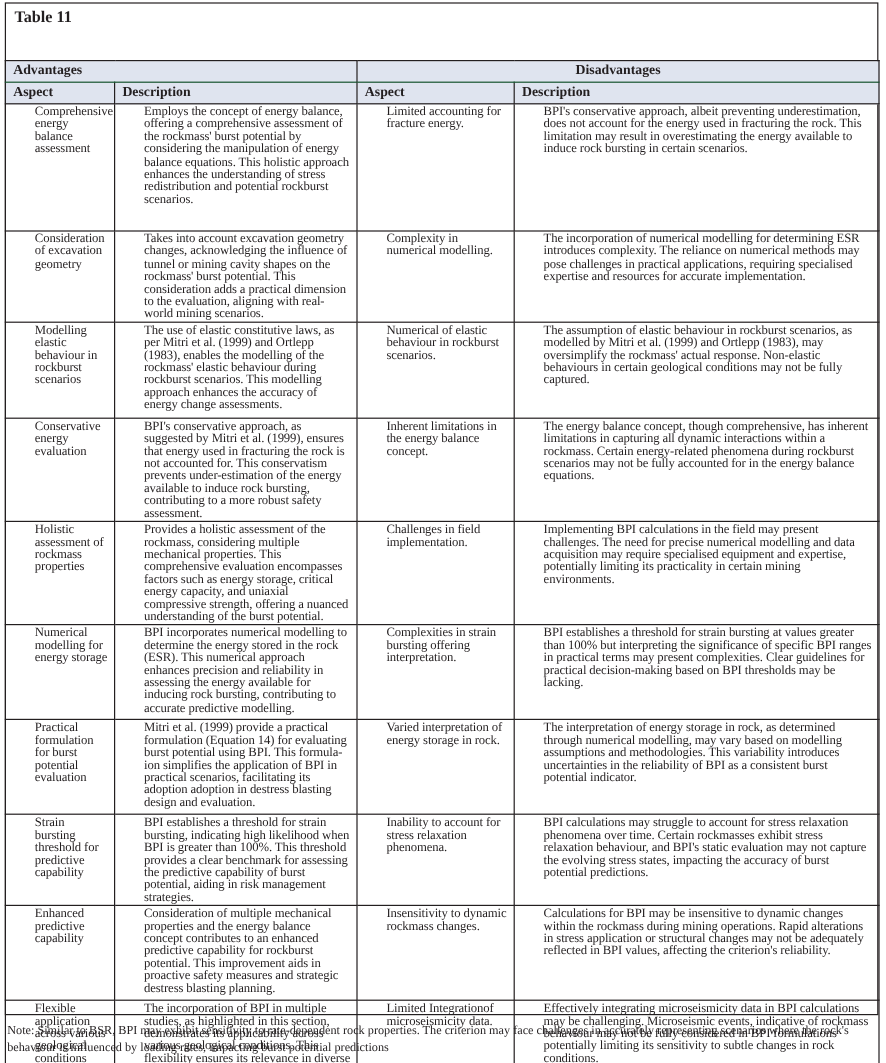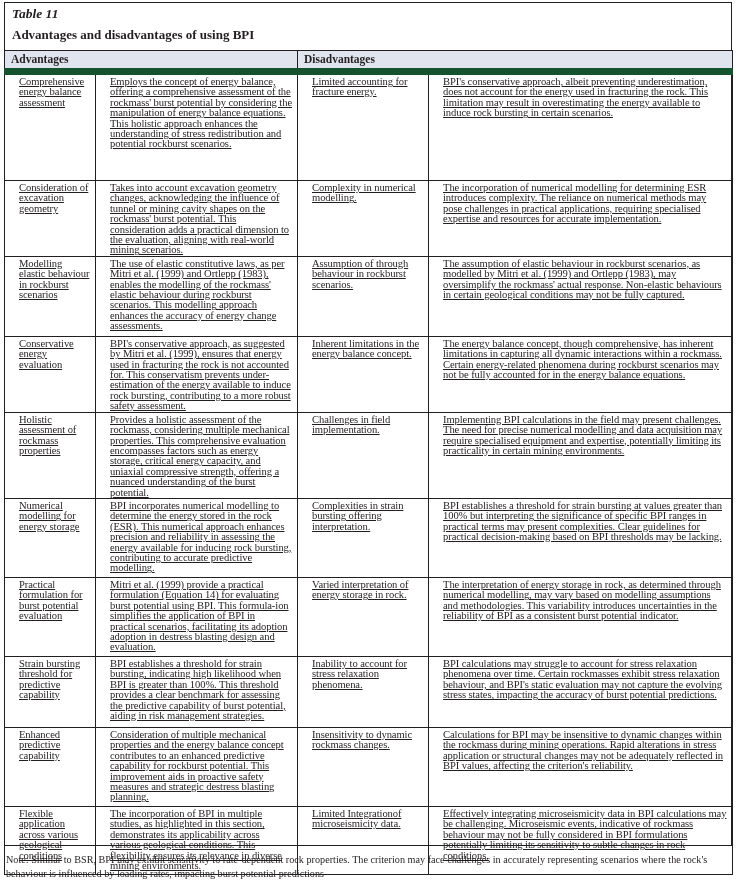--- a/index.html
+++ b/index.html
@@ -8,46 +8,46 @@
     font-family: "Liberation Serif", "DejaVu Serif", serif;
     color: #231f20;
   }
   .page { position: relative; width: 738px; height: 886px; }
   .frame {
     position: absolute; left: 4px; top: 2px; width: 728px; height: 844px;
     border: 1.5px solid #231f20; box-sizing: border-box;
   }
   .table-label {
     position: absolute; left: 12px; top: 6px;
-    font-style: italic; font-weight: bold; font-size: 13.5px;
+    font-weight: bold; font-size: 13.5px;
   }
   .table-title {
     position: absolute; left: 12px; top: 27px;
     font-weight: bold; font-size: 13px;
   }
   table {
     position: absolute; left: 4px; top: 50px; width: 728px;
     border-collapse: collapse; table-layout: fixed;
     font-size: 10.6px; line-height: 10.4px;
   }
   col.c1 { width: 91px; }
   col.c2 { width: 202px; }
   col.c3 { width: 131px; }
   col.c4 { width: 304px; }
   th {
     background: #dfe4ef; text-align: left; font-weight: bold;
     font-size: 11.5px; padding: 1px 6px; border: 1px solid #231f20;
     height: 15px;
   }
-  th.group { border-bottom: 7px solid #14532d; }
+  th.group { border-bottom: 1px solid #14532d; }
   th.group-adv { border-right: 1px solid #231f20; }
-  th.group-dis { }
+  th.group-dis { text-align: center; }
   td {
     vertical-align: top; border: 1px solid #231f20;
-    padding: 2px 5px 0 14px; letter-spacing: -0.1px; text-decoration: underline;
+    padding: 2px 5px 0 24px; letter-spacing: -0.1px;
   }
   tr.r1 td { height: 103px; }
   tr.r2 td { height: 68px; }
   tr.r3 td { height: 77px; }
   tr.r4 td { height: 69px; }
   tr.r5 td { height: 77px; }
   tr.r6 td { height: 76px; }
   tr.r7 td { height: 76px; margin-top: 39px; }
   tr.r8 td { height: 68px; }
   tr.r9 td { height: 76px; margin-top: 22px; }
@@ -56,52 +56,57 @@
     position: absolute; left: 6px; top: 853px; width: 726px;
     font-size: 10.2px; line-height: 14px;
   }
 </style>
 </head>
 <body>
 
 <div class="page">
   <div class="frame"></div>
   <div class="table-label">Table 11</div>
-  <div class="table-title">Advantages and disadvantages of using BPI</div>
 
   <table>
     <colgroup>
         <col class="c1">
         <col class="c2">
         <col class="c3">
         <col class="c4">
       </colgroup>
     <thead>
       <tr>
         <th colspan="2" class="group group-adv">Advantages</th>
         <th colspan="2" class="group group-dis">Disadvantages</th>
+      </tr>
+      <tr>
+        <th>Aspect</th>
+        <th>Description</th>
+        <th>Aspect</th>
+        <th>Description</th>
       </tr>
     </thead>
     <tbody id="rows">
         <tr class="r1">
           <td>Comprehensive energy balance assessment</td>
           <td>Employs the concept of energy balance, offering a comprehensive assessment of the rockmass' burst potential by considering the manipulation of energy balance equations. This holistic approach enhances the understanding of stress redistribution and potential rockburst scenarios.</td>
           <td>Limited accounting for fracture energy.</td>
           <td>BPI's conservative approach, albeit preventing underestimation, does not account for the energy used in fracturing the rock. This limitation may result in overestimating the energy available to induce rock bursting in certain scenarios.</td>
         </tr>
         <tr class="r2">
           <td>Consideration of excavation geometry</td>
           <td>Takes into account excavation geometry changes, acknowledging the influence of tunnel or mining cavity shapes on the rockmass' burst potential. This consideration adds a practical dimension to the evaluation, aligning with real-world mining scenarios.</td>
           <td>Complexity in numerical modelling.</td>
           <td>The incorporation of numerical modelling for determining ESR introduces complexity. The reliance on numerical methods may pose challenges in practical applications, requiring specialised expertise and resources for accurate implementation.</td>
         </tr>
         <tr class="r3">
           <td>Modelling elastic behaviour in rockburst scenarios</td>
           <td>The use of elastic constitutive laws, as per Mitri et al. (1999) and Ortlepp (1983), enables the modelling of the rockmass' elastic behaviour during rockburst scenarios. This modelling approach enhances the accuracy of energy change assessments.</td>
-          <td>Assumption of through behaviour in rockburst scenarios.</td>
+          <td>Numerical of elastic behaviour in rockburst scenarios.</td>
           <td>The assumption of elastic behaviour in rockburst scenarios, as modelled by Mitri et al. (1999) and Ortlepp (1983), may oversimplify the rockmass' actual response. Non-elastic behaviours in certain geological conditions may not be fully captured.</td>
         </tr>
         <tr class="r4">
           <td>Conservative energy evaluation</td>
           <td>BPI's conservative approach, as suggested by Mitri et al. (1999), ensures that energy used in fracturing the rock is not accounted for. This conservatism prevents under-estimation of the energy available to induce rock bursting, contributing to a more robust safety assessment.</td>
           <td>Inherent limitations in the energy balance concept.</td>
           <td>The energy balance concept, though comprehensive, has inherent limitations in capturing all dynamic interactions within a rockmass. Certain energy-related phenomena during rockburst scenarios may not be fully accounted for in the energy balance equations.</td>
         </tr>
         <tr class="r5">
           <td>Holistic assessment of rockmass properties</td>

